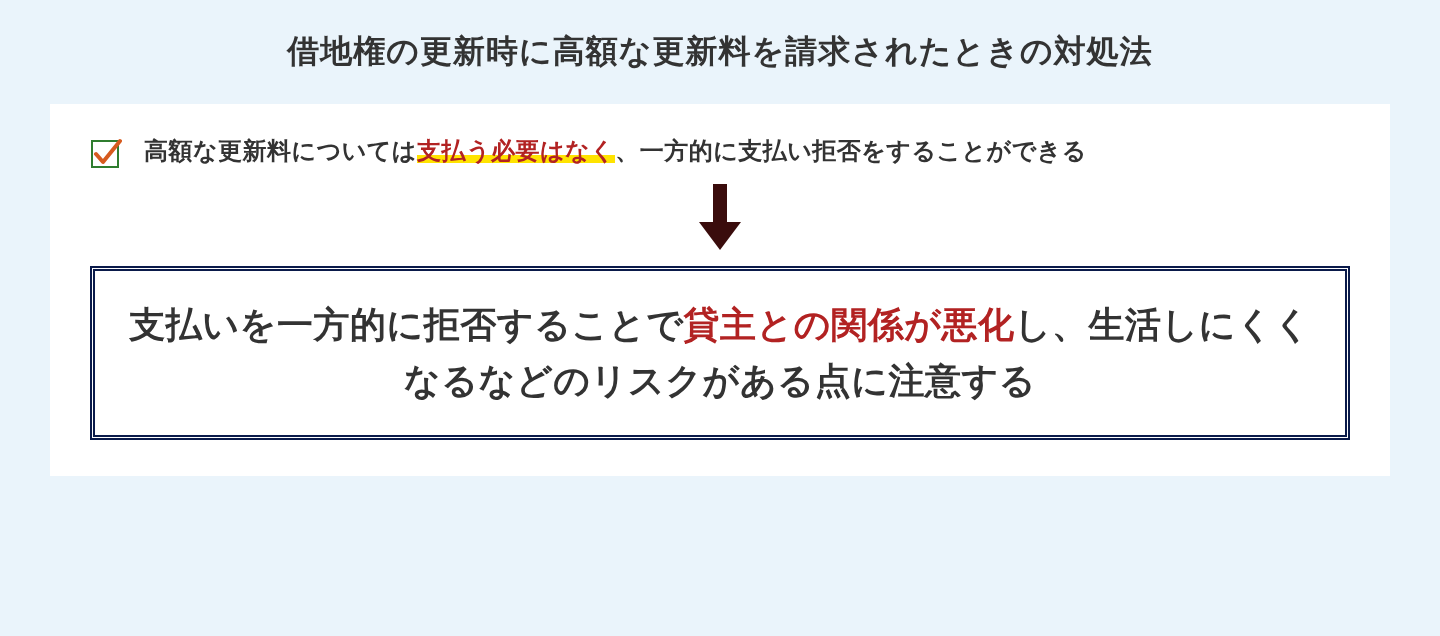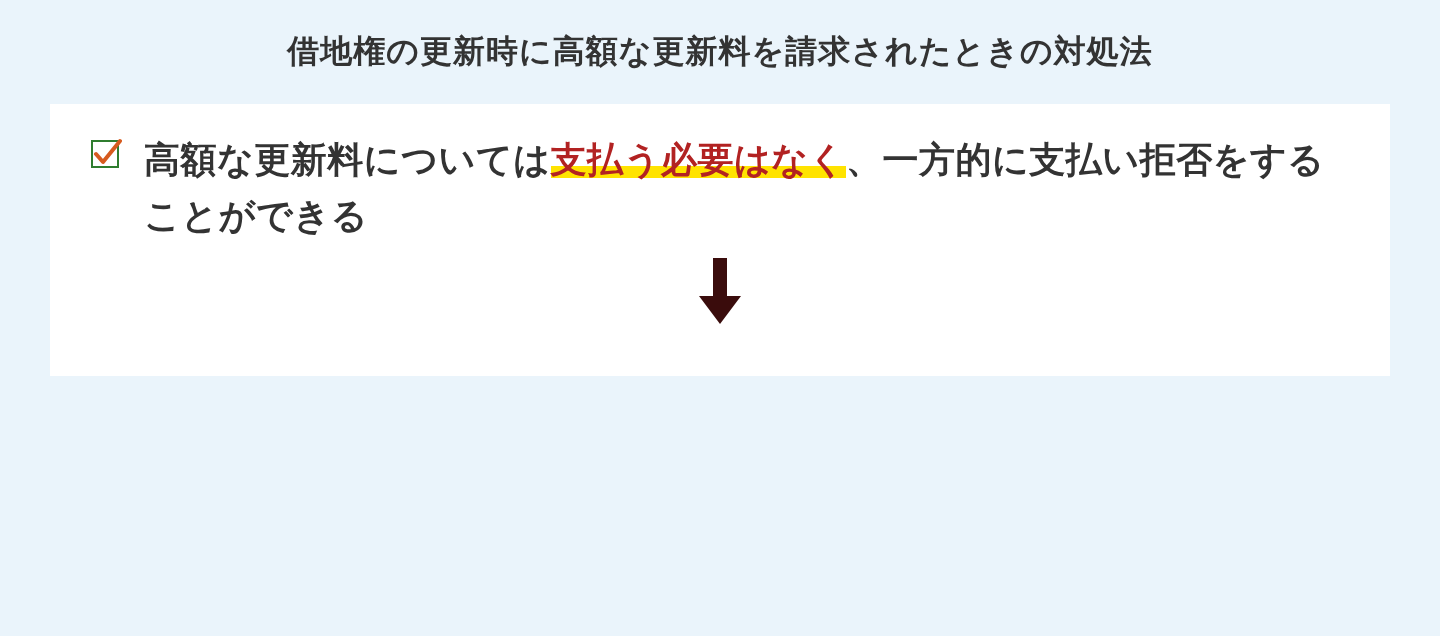--- a/index.html
+++ b/index.html
@@ -32,21 +32,21 @@
       gap: 22px;
       margin-bottom: 12px;
     }
     .check-icon {
       flex-shrink: 0;
       width: 32px;
       height: 32px;
       margin-top: 6px;
     }
     .point-text {
-      font-size: 36px;
+      font-size: 24px;
       font-weight: 600;
       color: #333333;
       line-height: 1.55;
       letter-spacing: 0.5px;
     }
     .highlight-red {
       color: #b22222;
       background: linear-gradient(transparent 65%, #ffe300 65%, #ffe300 95%, transparent 95%);
     }
     .arrow-wrap {
@@ -95,14 +95,19 @@
 
   <div class="arrow-wrap">
     <span class="arrow-icon">
       <svg viewBox="0 0 46 70" width="46" height="70">
         <rect x="16" y="2" width="14" height="40" fill="#3a0c0c"></rect>
         <polygon points="2,40 44,40 23,68" fill="#3a0c0c"></polygon>
       </svg>
     </span>
   </div>
 
+  <div class="warning-box">
+    <p class="warning-text">
+      <span>支払いを一方的に拒否することで</span><span class="red-text">貸主との関係が悪化</span><span>し、生活しにくくなるなどのリスクがある点に注意する</span>
+    </p>
+  </div>
 
 </div>
 
 </body></html>

